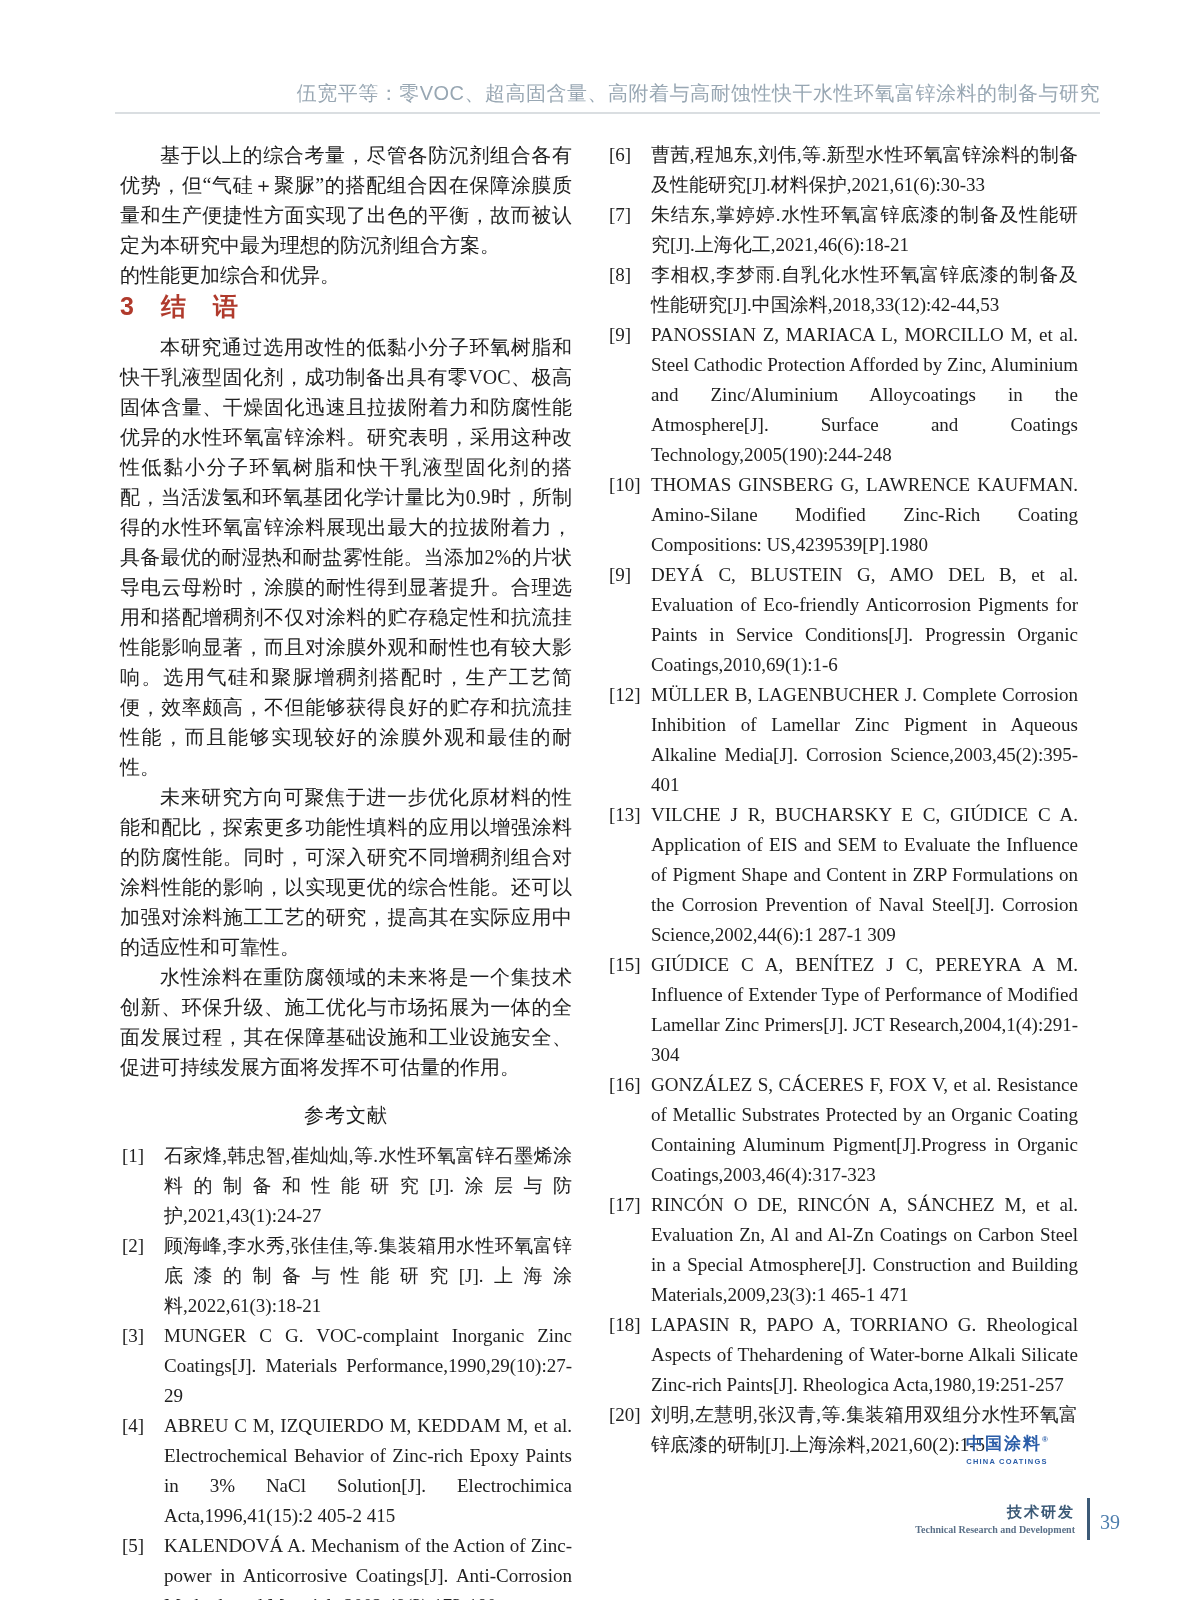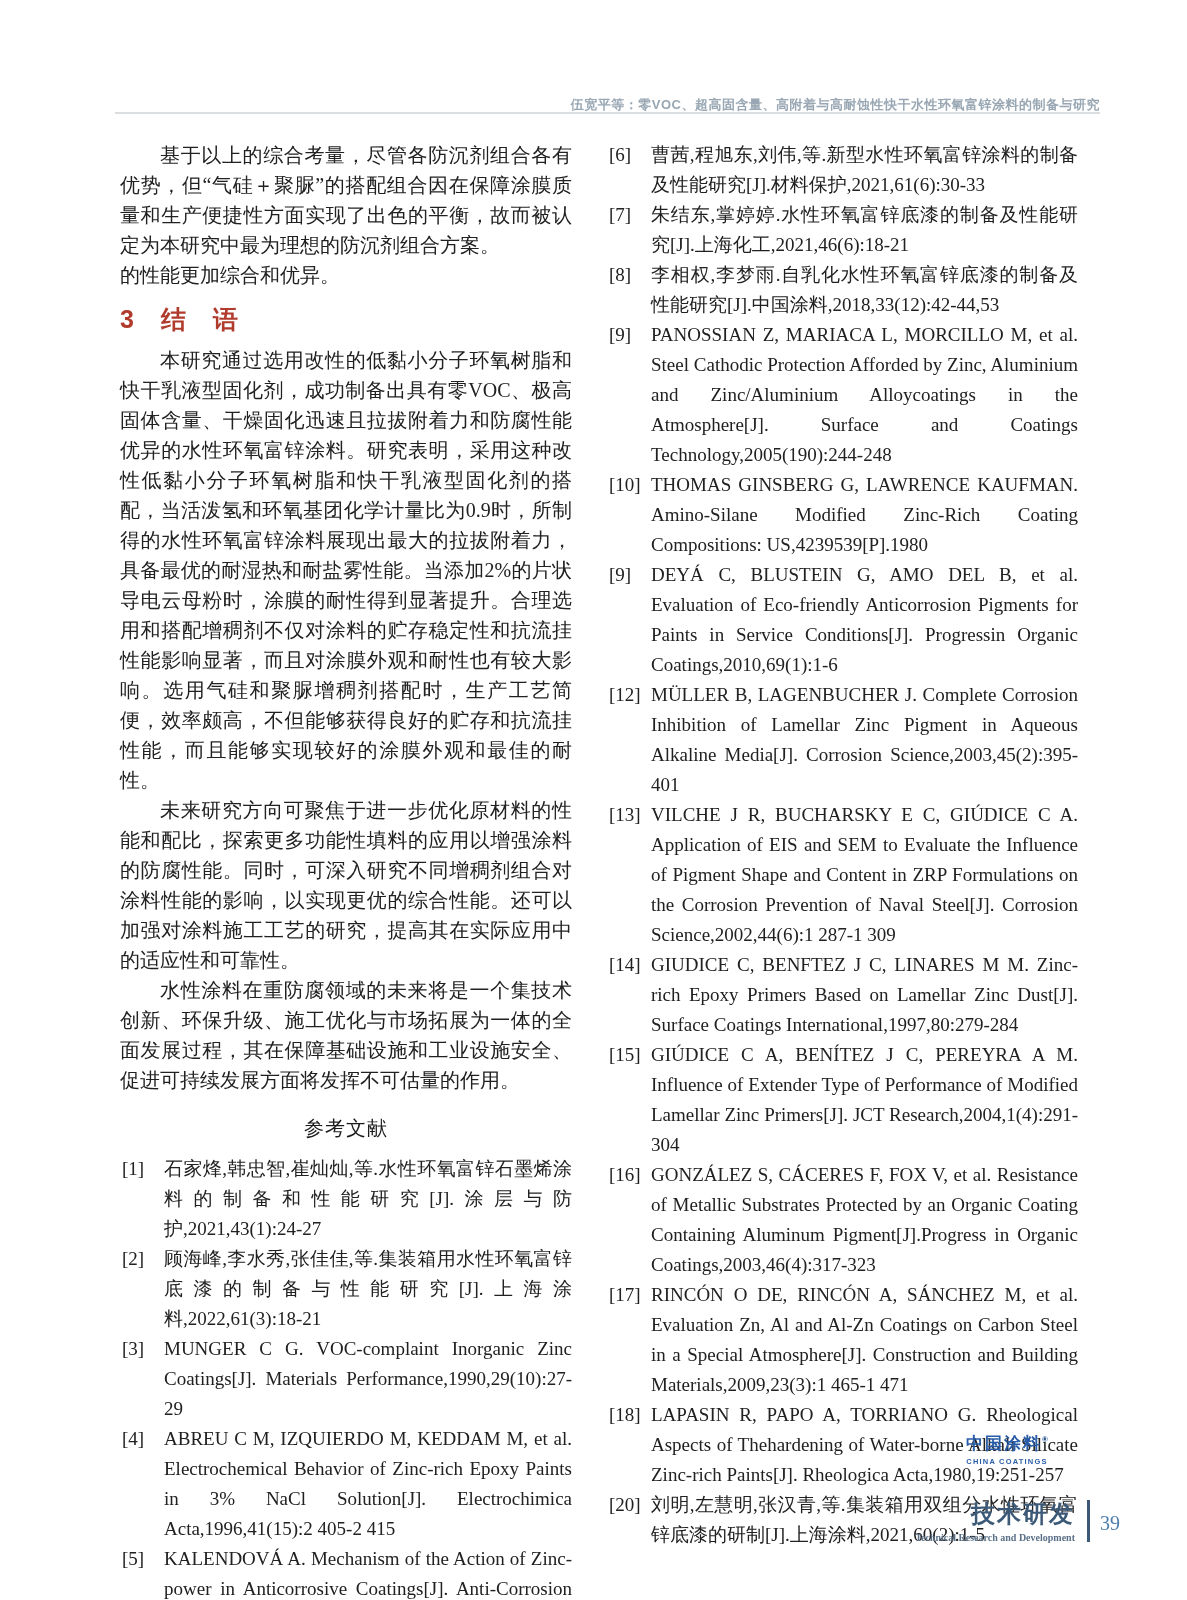--- a/index.html
+++ b/index.html
@@ -8,50 +8,48 @@
     position: relative;
     width: 1187px;
     height: 1600px;
     background: #ffffff;
     overflow: hidden;
     font-family: "Liberation Serif", "DejaVu Serif", serif;
     color: #212121;
   }
   .running-header {
     position: absolute;
-    top: 96px;
+    top: 80px;
     left: 115px;
     width: 985px;
     text-align: right;
     font-family: "Liberation Sans", "DejaVu Sans", sans-serif;
-    font-size: 13px;
+    font-size: 20px;
     letter-spacing: 0.5px;
     color: #98a7b3;
-    font-weight: bold;
   }
   .header-rule {
     position: absolute;
     top: 112px;
     left: 115px;
     width: 985px;
     height: 2px;
     background: #dadee1;
   }
   .col { position: absolute; top: 140px; }
   .col-left  { left: 120px; width: 452px; }
   .col-right { left: 607px; width: 471px; }
   p.body {
     font-size: 20px;
     line-height: 30px;
     text-align: justify;
     color: #212121;
   }
   p.indent { text-indent: 2em; }
   .section-heading {
-    margin-top: 13px;
     margin-bottom: 9px;
     font-family: "Liberation Sans", "DejaVu Sans", sans-serif;
     font-weight: bold;
     font-size: 25px;
     color: #b03a2c;
     letter-spacing: 1px;
   }
   .section-heading .sec-num { margin-right: 26px; }
   .refs-heading {
     margin-top: 20px;
@@ -94,21 +92,21 @@
     left: 820px;
     width: 300px;
     display: flex;
     align-items: center;
     justify-content: flex-end;
   }
   .footer-text { text-align: right; }
   .footer-cn {
     font-family: "Liberation Sans", "DejaVu Sans", sans-serif;
     font-weight: bold;
-    font-size: 24px;
+    font-size: 15px;
     letter-spacing: 2px;
     color: #3c5a77;
   }
   .footer-en {
     font-family: "Liberation Serif", "DejaVu Serif", serif;
     font-weight: bold;
     font-size: 10px;
     color: #5a7088;
     margin-top: 2px;
     white-space: nowrap;
@@ -220,24 +218,20 @@
         <div class="ref">
           <span class="ref-num">[12]</span>
           <span class="ref-text">MÜLLER B, LAGENBUCHER J. Complete Corrosion Inhibition of Lamellar Zinc Pigment in Aqueous Alkaline Media[J]. Corrosion Science,2003,45(2):395-401</span>
         </div>
 
         <div class="ref">
           <span class="ref-num">[13]</span>
           <span class="ref-text">VILCHE J R, BUCHARSKY E C, GIÚDICE C A. Application of EIS and SEM to Evaluate the Influence of Pigment Shape and Content in ZRP Formulations on the Corrosion Prevention of Naval Steel[J]. Corrosion Science,2002,44(6):1 287-1 309</span>
         </div>
 
-        <div class="ref">
-          <span class="ref-num">[14]</span>
-          <span class="ref-text">GIUDICE C, BENFTEZ J C, LINARES M M. Zinc-rich Epoxy Primers Based on Lamellar Zinc Dust[J]. Surface Coatings International,1997,80:279-284</span>
-        </div>
 
         <div class="ref">
           <span class="ref-num">[15]</span>
           <span class="ref-text">GIÚDICE C A, BENÍTEZ J C, PEREYRA A M. Influence of Extender Type of Performance of Modified Lamellar Zinc Primers[J]. JCT Research,2004,1(4):291-304</span>
         </div>
 
         <div class="ref">
           <span class="ref-num">[16]</span>
           <span class="ref-text">GONZÁLEZ S, CÁCERES F, FOX V, et al. Resistance of Metallic Substrates Protected by an Organic Coating Containing Aluminum Pigment[J].Progress in Organic Coatings,2003,46(4):317-323</span>
         </div>

